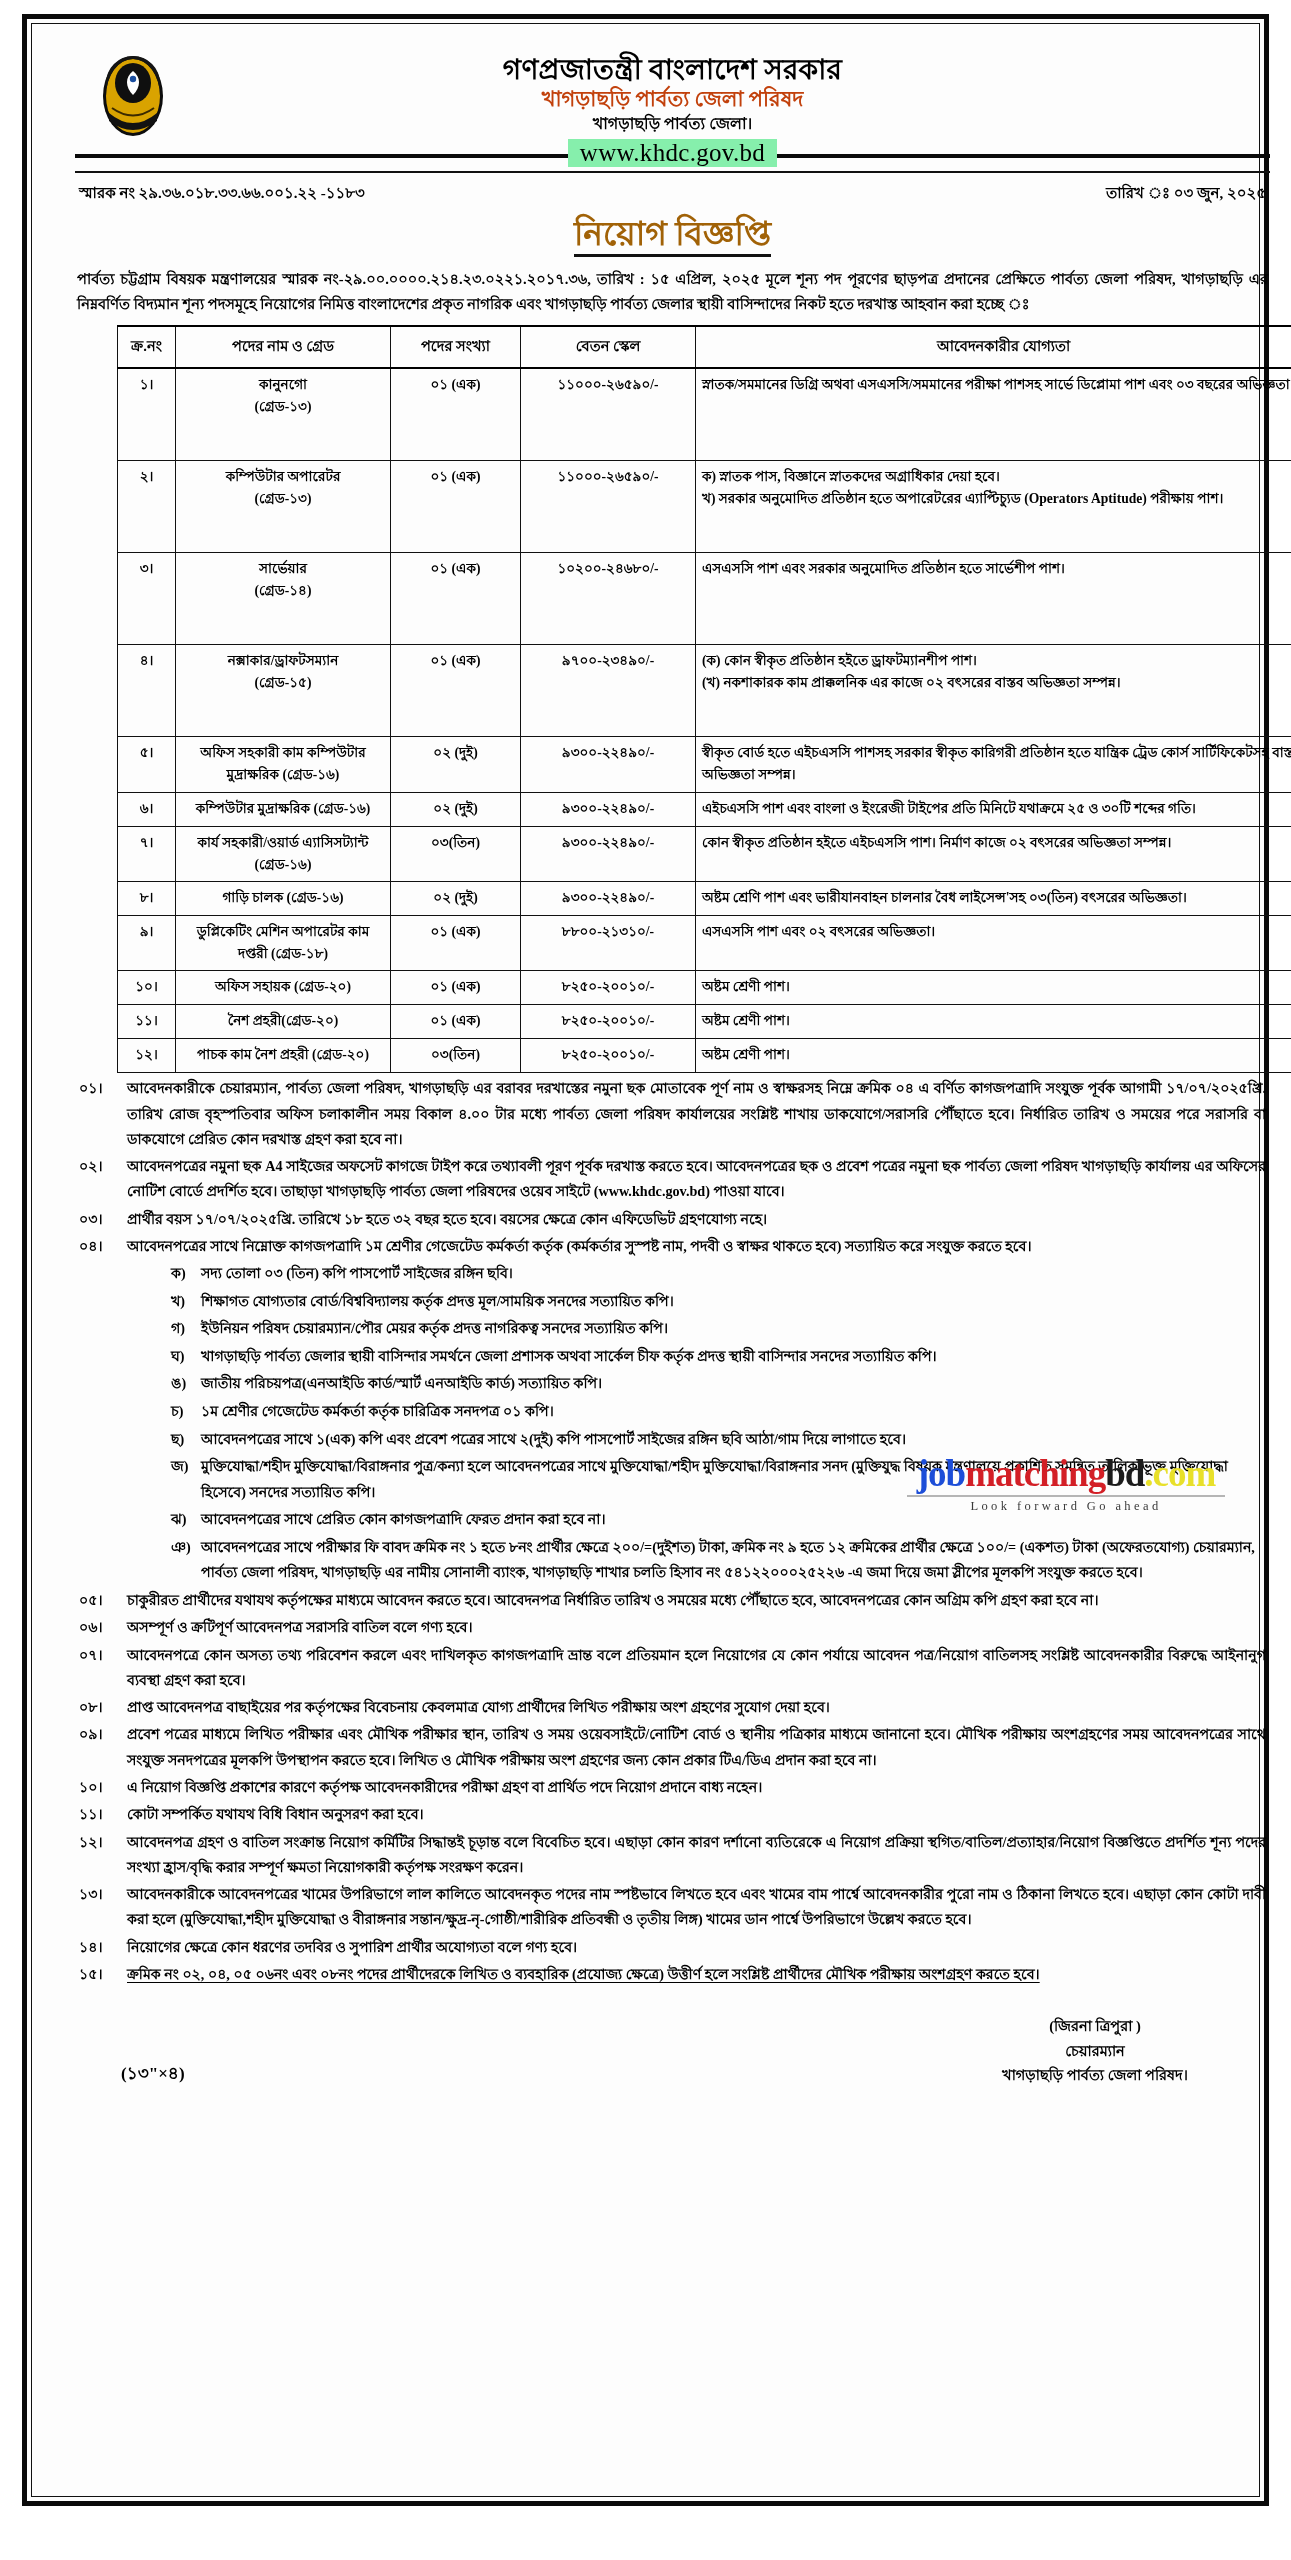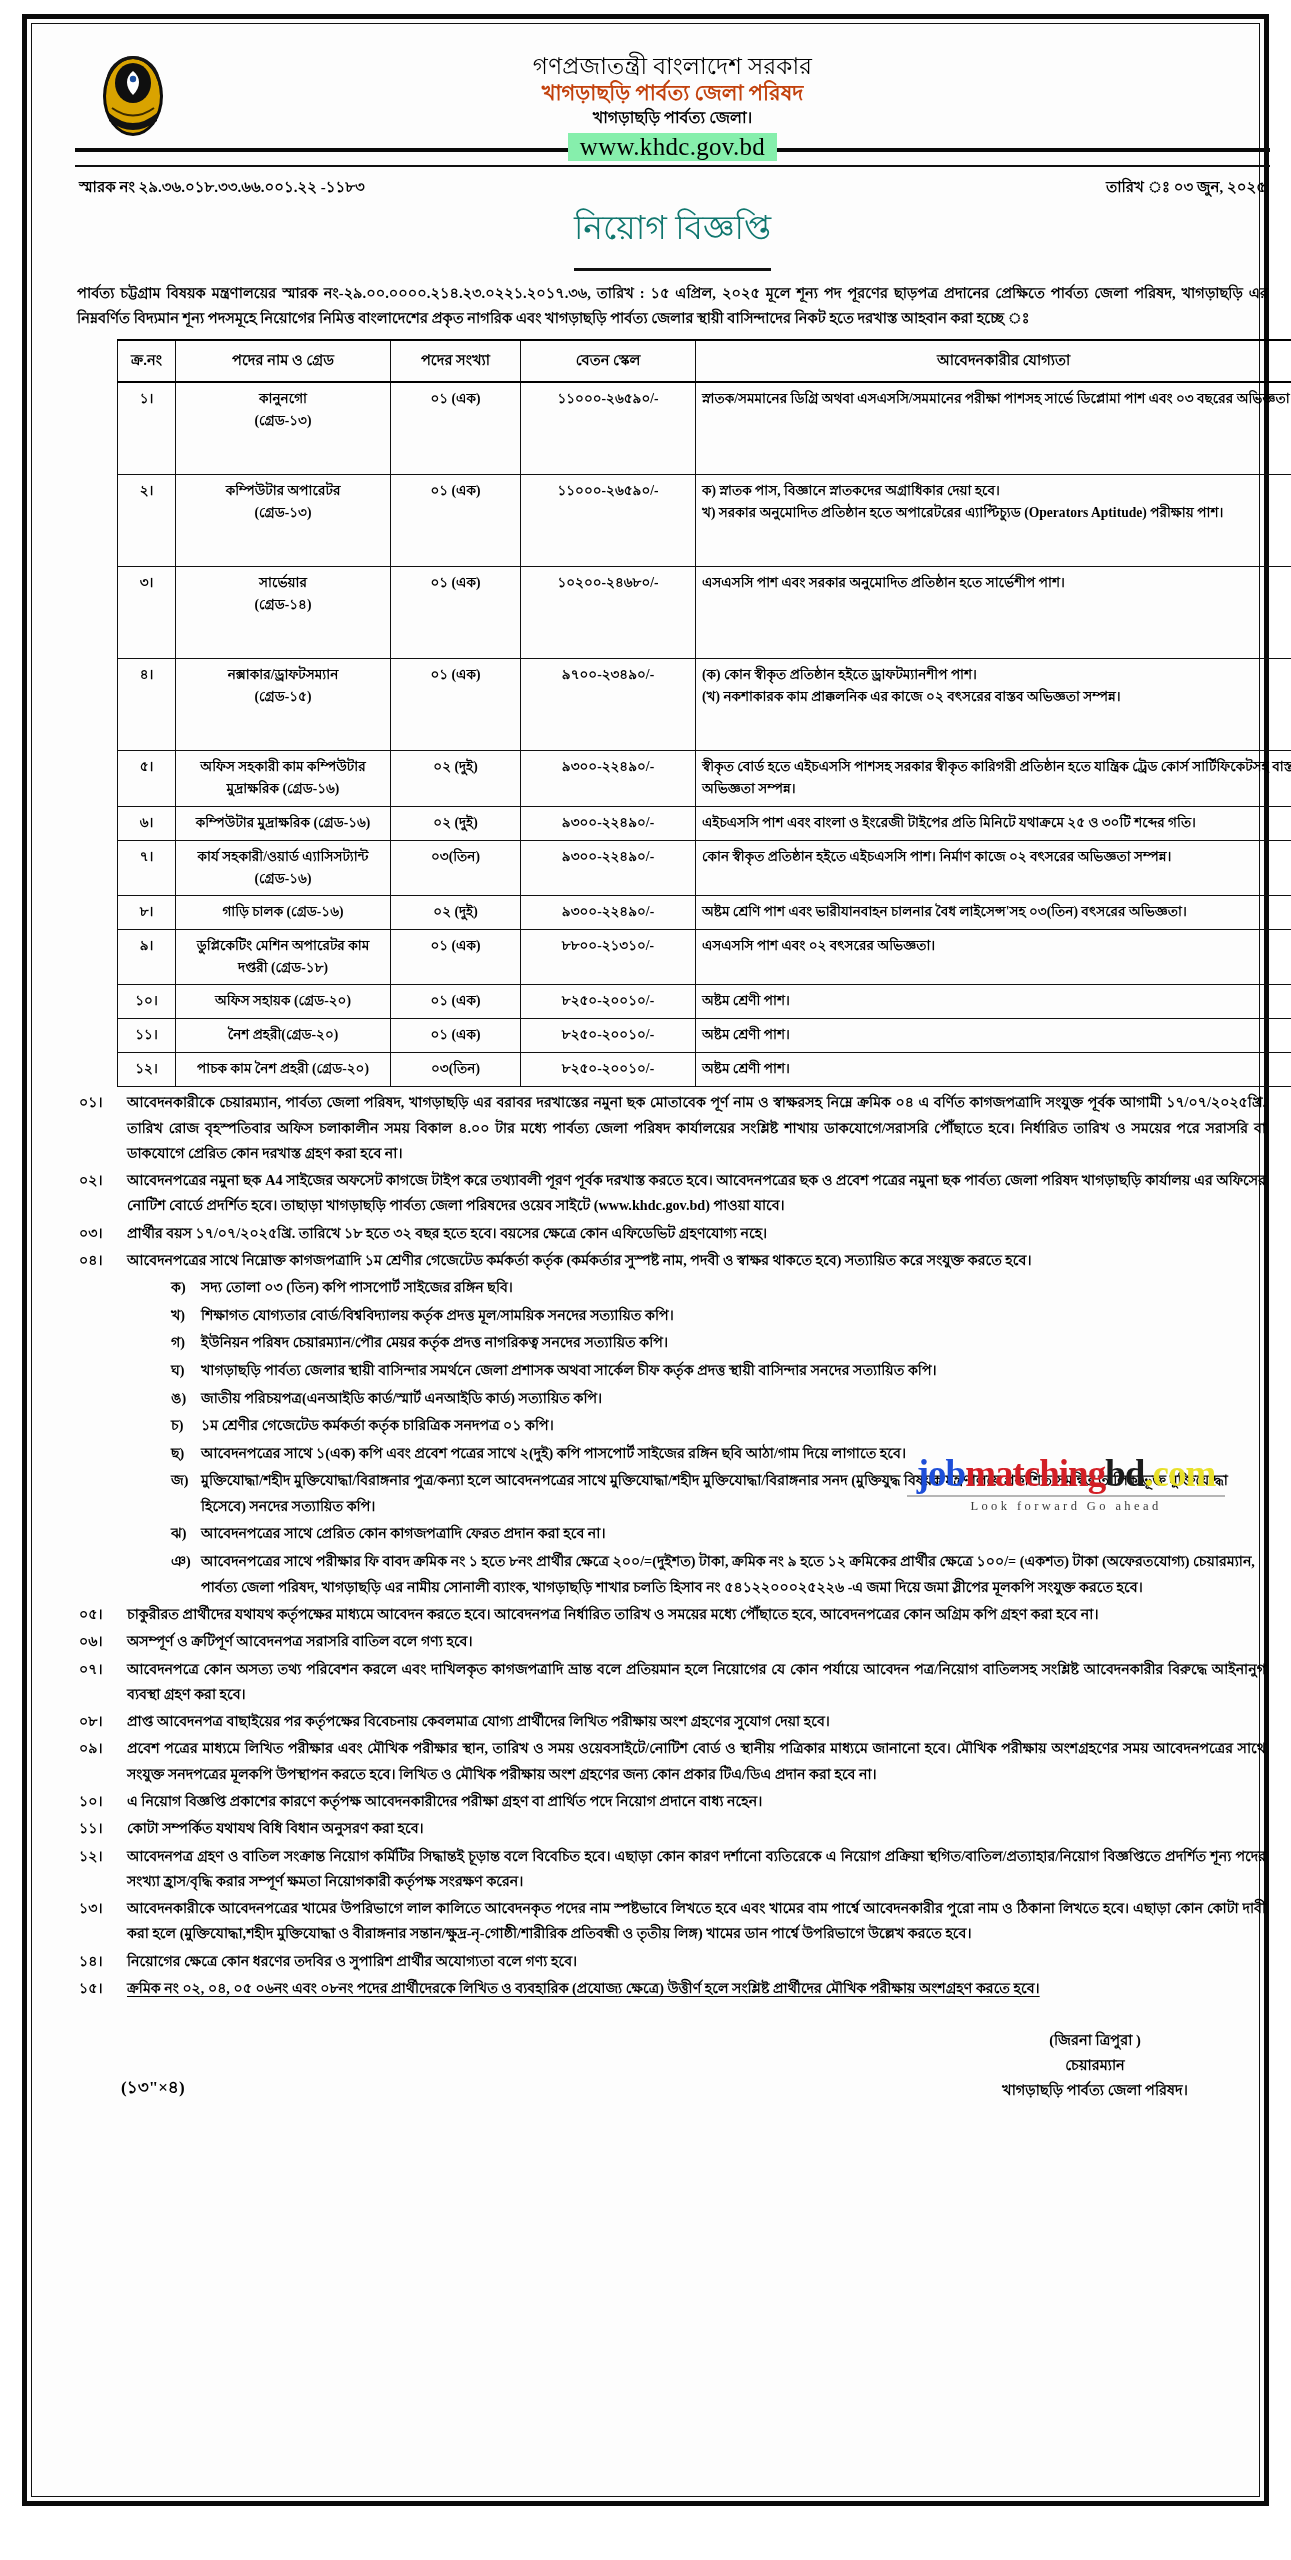--- a/index.html
+++ b/index.html
@@ -42,21 +42,21 @@
     padding: 6px 0 0 0;
     min-height: 108px;
   }
   .logo {
     position: absolute;
     left: 22px; top: 6px;
     width: 72px; height: 86px;
   }
   .logo svg { display:block; }
   .gov-line1 {
-    font-size: 23px; font-weight: 400; letter-spacing: .2px;
+    font-size: 28px; font-weight: 700; letter-spacing: .2px;
     color: #000; line-height: 1.18;
   }
   .gov-line2 {
     font-size: 21px; font-weight: 700; color:#c2410c; line-height: 1.3;
   }
   .gov-line3 {
     font-size: 16px; font-weight: 700; color:#000; line-height: 1.35;
   }
   .web-row {
     position: relative;
@@ -80,23 +80,23 @@
   .memo-row {
     display:flex; justify-content: space-between; align-items:flex-end;
     font-size: 15px; font-weight: 700; color:#000;
     padding: 2px 4px 0 4px;
   }
 
   
   .title-wrap { text-align:center; margin: 10px 0 8px 0; }
   .title {
     display:inline-block;
-    font-size: 33px; font-weight: 400; color:#0f766e;
+    font-size: 33px; font-weight: 700; color:#a16207;
     border-bottom: 3px solid #111;
-    padding-bottom: 20px; line-height:1.15;
+    padding-bottom: 0; line-height:1.15;
   }
 
   
   .intro {
     font-size: 14.6px; line-height: 1.72; color:#000;
     text-align: justify; font-weight:600;
     padding: 2px 2px 8px 2px;
   }
 
   

